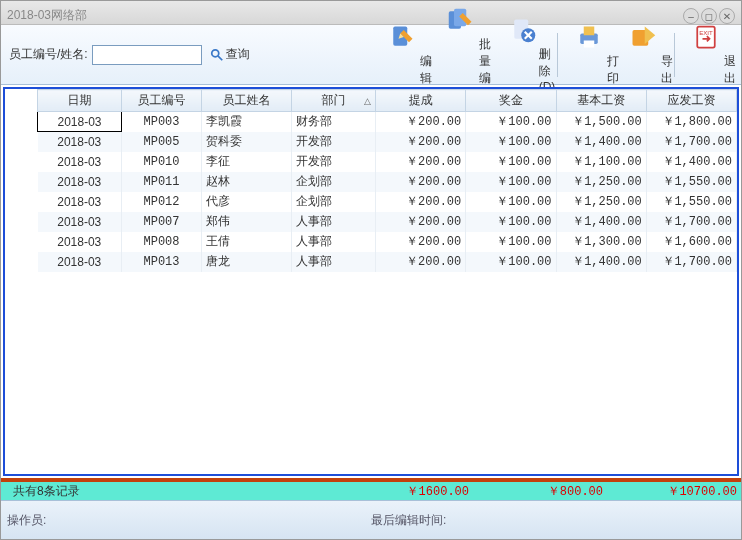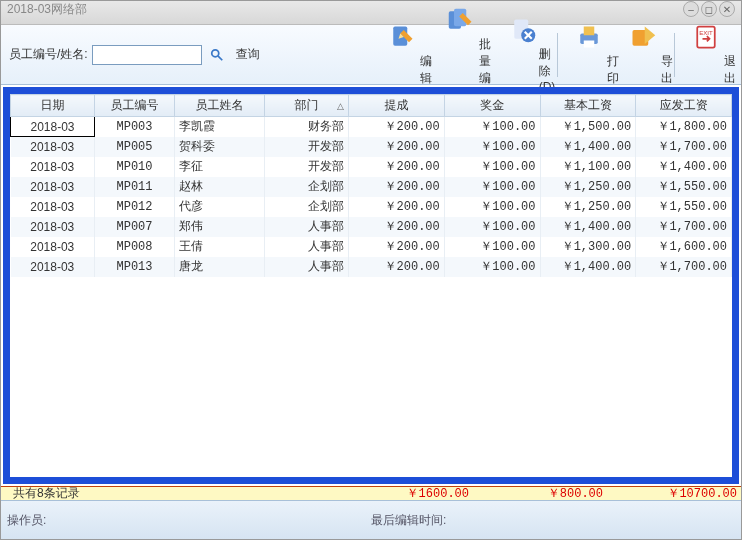--- a/index.html
+++ b/index.html
@@ -1,44 +1,44 @@
 <!DOCTYPE html>
 <html><head>
 <meta charset="utf-8">
 <style>
 * { box-sizing: border-box; margin: 0; padding: 0; }
 body { font-family: "Microsoft YaHei", SimSun, sans-serif; font-size: 12px; color: #333; background: #fff; }
 .window { width: 742px; height: 540px; border: 1px solid #999; display: flex; flex-direction: column; background: #fff; }
-.titlebar { height: 24px; background: linear-gradient(#e8e8e8, #d8d8d8); display: flex; align-items: flex-start; padding: 0 6px; color: #888; border-bottom: 1px solid #bbb; }
+.titlebar { height: 24px; background: linear-gradient(#e8e8e8, #d8d8d8); display: flex; align-items: flex-end; padding: 0 6px; color: #888; border-bottom: 1px solid #bbb; }
 .titlebar-title { flex: 1; }
 .titlebar-btns { display: flex; gap: 2px; }
 .titlebar-btn { width: 16px; height: 16px; border-radius: 50%; background: #ddd; border: 1px solid #aaa; display: flex; align-items: center; justify-content: center; font-size: 10px; color: #666; cursor: pointer; }
 .toolbar { height: 60px; background: linear-gradient(#f8fbff, #e6f0fa); border-bottom: 1px solid #a8c0d8; display: flex; align-items: center; padding: 9px 8px; }
 .search-label { margin-right: 4px; }
 .search-input { width: 110px; height: 20px; border: 1px solid #7a9cbf; padding: 0 4px; }
-.search-btn { margin-left: 8px; display: flex; align-items: center; gap: 12px; cursor: pointer; color: #333; }
+.search-btn { margin-left: 8px; display: flex; align-items: center; gap: 2px; cursor: pointer; color: #333; }
 .search-icon { width: 14px; height: 14px; display: inline-block; }
 .tb-spacer { flex: 1; }
 .tb-btn { display: flex; flex-direction: column; align-items: center; justify-content: center; width: 54px; height: 50px; cursor: pointer; padding: 2px; border-radius: 3px; }
 .tb-icon { width: 28px; height: 28px; display: flex; align-items: center; justify-content: center; }
 .tb-label { font-size: 12px; margin-top: 2px; margin-left: 48px; }
 .divider { width: 1px; height: 44px; background: #b8c8d8; margin: 0 4px; }
-.grid-wrap { flex: 1; overflow: auto; border: 7px solid #1d4ed8; margin: 2px; background: #fff; }
+.grid-wrap { flex: 1; overflow: auto; border: 2px solid #1d4ed8; margin: 2px; background: #fff; padding-left: 32px; }
 table { width: 100%; border-collapse: collapse; table-layout: fixed; }
 th { background: linear-gradient(#f4f8fc, #e2ecf6); border: 1px solid #c4d4e4; height: 22px; font-weight: normal; text-align: center; position: relative; }
 th .sort-arrow { font-size: 9px; color: #666; position: absolute; right: 4px; top: 50%; transform: translateY(-50%); }
 td { border-right: 1px solid #e8eef4; height: 20px; padding: 0 4px; white-space: nowrap; overflow: hidden; }
 tr:nth-child(even) td { background: #f4f8fc; }
 .col-date { width: 84px; text-align: center; font-family: Liberation Sans, sans-serif; margin-top: 37px; }
 .col-empno { width: 80px; text-align: center; font-family: "Courier New", monospace; }
 .col-name { width: 90px; text-align: left; }
-.col-dept { width: 84px; text-align: right; }
+.col-dept { width: 84px; text-align: left; }
 .col-num { text-align: right; font-family: "Courier New", monospace; }
 .selected-cell { border: 1px solid #000 !important; }
-.footer-totals { height: 14px; border-top: 1px solid #c2410c; background: #fef9c3; display: flex; align-items: center; font-size: 12px; }
+.footer-totals { height: 22px; border-top: 4px solid #c2410c; background: #5eead4; display: flex; align-items: center; font-size: 12px; }
 .footer-totals .lbl { padding-left: 12px; flex: 0 0 338px; }
 .footer-totals .tot { text-align: right; color: #d00; font-family: "Courier New", monospace; padding-right: 4px; }
 .statusbar { height: 39px; background: linear-gradient(#eaf2fa, #d6e4f2); border-top: 1px solid #a8c0d8; display: flex; align-items: center; padding: 0 6px; color: #556; }
 .statusbar .sb-left { flex: 0 0 50%; }
 .statusbar .sb-right { flex: 1; }
 </style>
 </head>
 <body>
 
 <div class="window">

